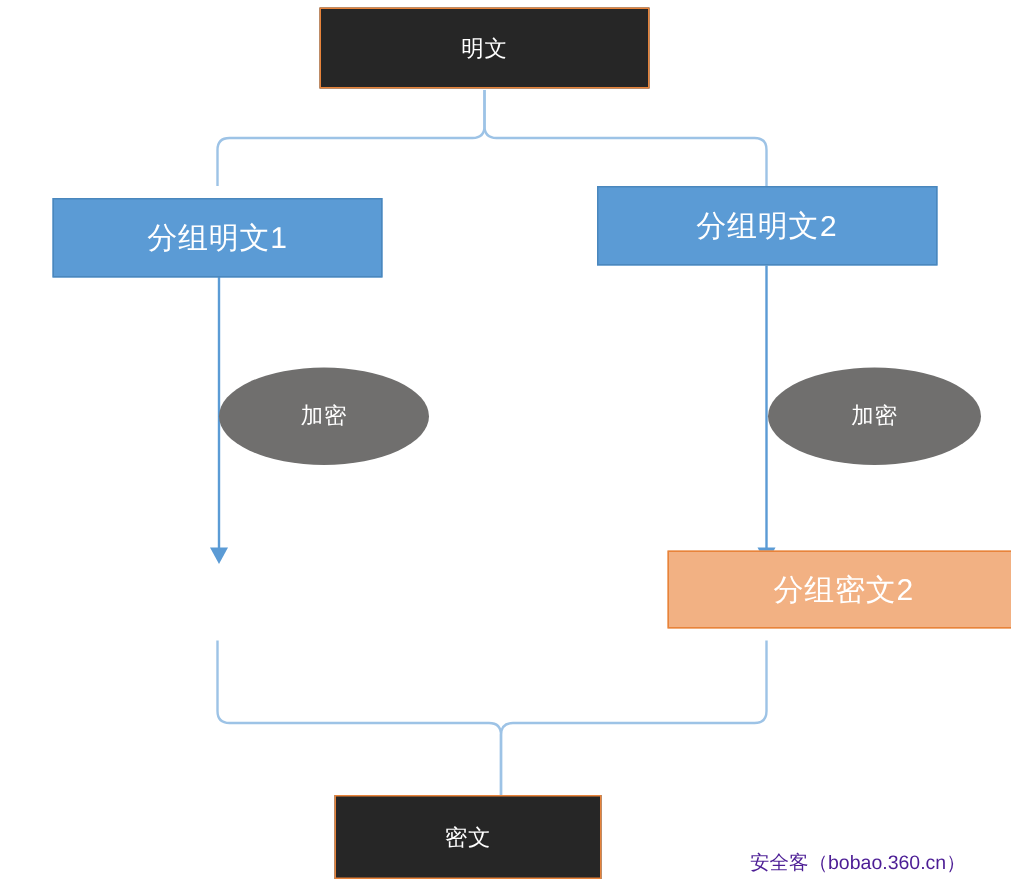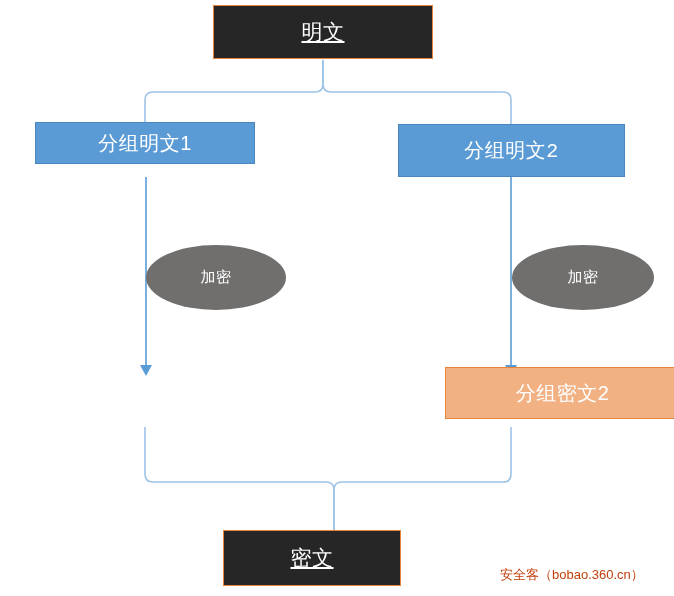--- a/index.html
+++ b/index.html
@@ -32,22 +32,21 @@
     align-items: center;
     justify-content: center;
     box-sizing: border-box;
     color: #ffffff;
     white-space: nowrap;
     letter-spacing: 0.5px;
   }
   .node-dark {
     background: #262626;
     border: 1px solid #e8833a;
-    font-size: 21px;
-    text-decoration: underline;
+    font-size: 15px;
   }
   .node-blue {
     background: #5b9bd5;
     border: 1px solid #4a87bd;
     font-size: 20px;
   }
   .node-orange-plain {
     background: #f2b183;
     border: none;
     font-size: 20px;
@@ -56,33 +55,33 @@
     background: #f2b183;
     border: 1px solid #e8833a;
     font-size: 20px;
   }
   .node-ellipse {
     background: #706f6e;
     border-radius: 50%;
     font-size: 15px;
   }
   #plaintext-box   { left: 213px; top: 5px;   width: 220px; height: 54px; }
-  #block-plain-1   { left: 35px;  top: 122px; width: 220px; height: 42px; }
+  #block-plain-1   { left: 35px;  top: 132px; width: 220px; height: 53px; }
   #block-plain-2   { left: 398px; top: 124px; width: 227px; height: 53px; font-family: Liberation Mono, monospace; }
   #encrypt-ellipse-1 { left: 146px; top: 245px; width: 140px; height: 65px; }
   #encrypt-ellipse-2 { left: 512px; top: 245px; width: 142px; height: 65px; }
   #block-cipher-1  { left: 35px;  top: 375px; width: 220px; height: 52px; }
   #block-cipher-2  { left: 398px; top: 367px; width: 235px; height: 52px; margin-left: 47px; }
   #ciphertext-box  { left: 223px; top: 530px; width: 178px; height: 56px; }
   #watermark {
     position: absolute;
     left: 500px;
     top: 566px;
     font-size: 13px;
-    color: #c2410c;
+    color: #4c1d95;
     white-space: nowrap;
   }
 </style>
 </head>
 <body>
 
 <div id="canvas">
 
   <svg id="connectors" viewBox="0 0 674 596" xmlns="http://www.w3.org/2000/svg">
 

